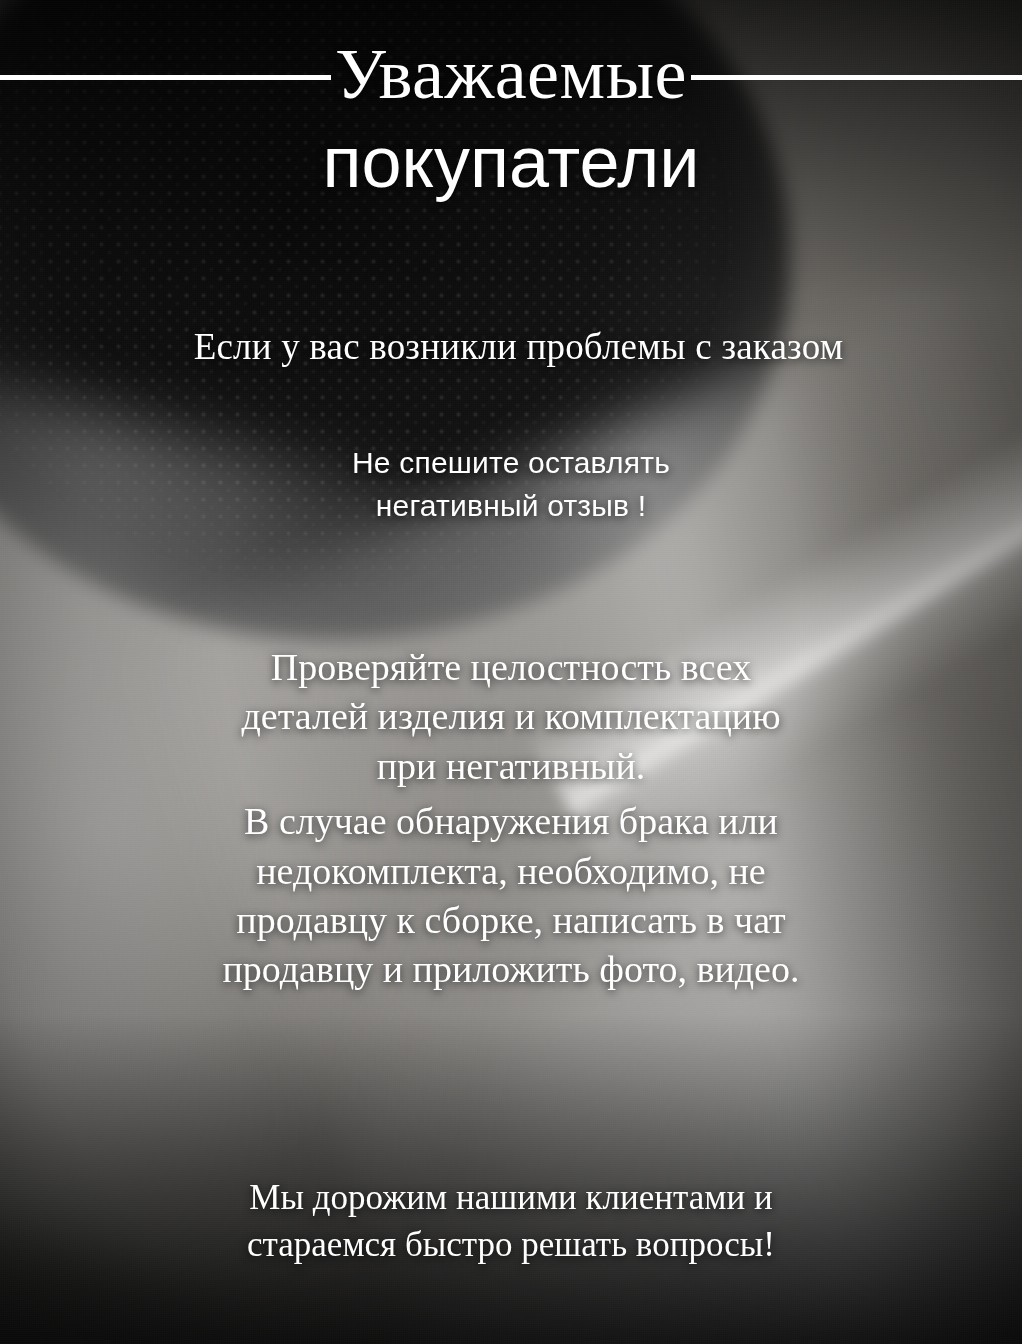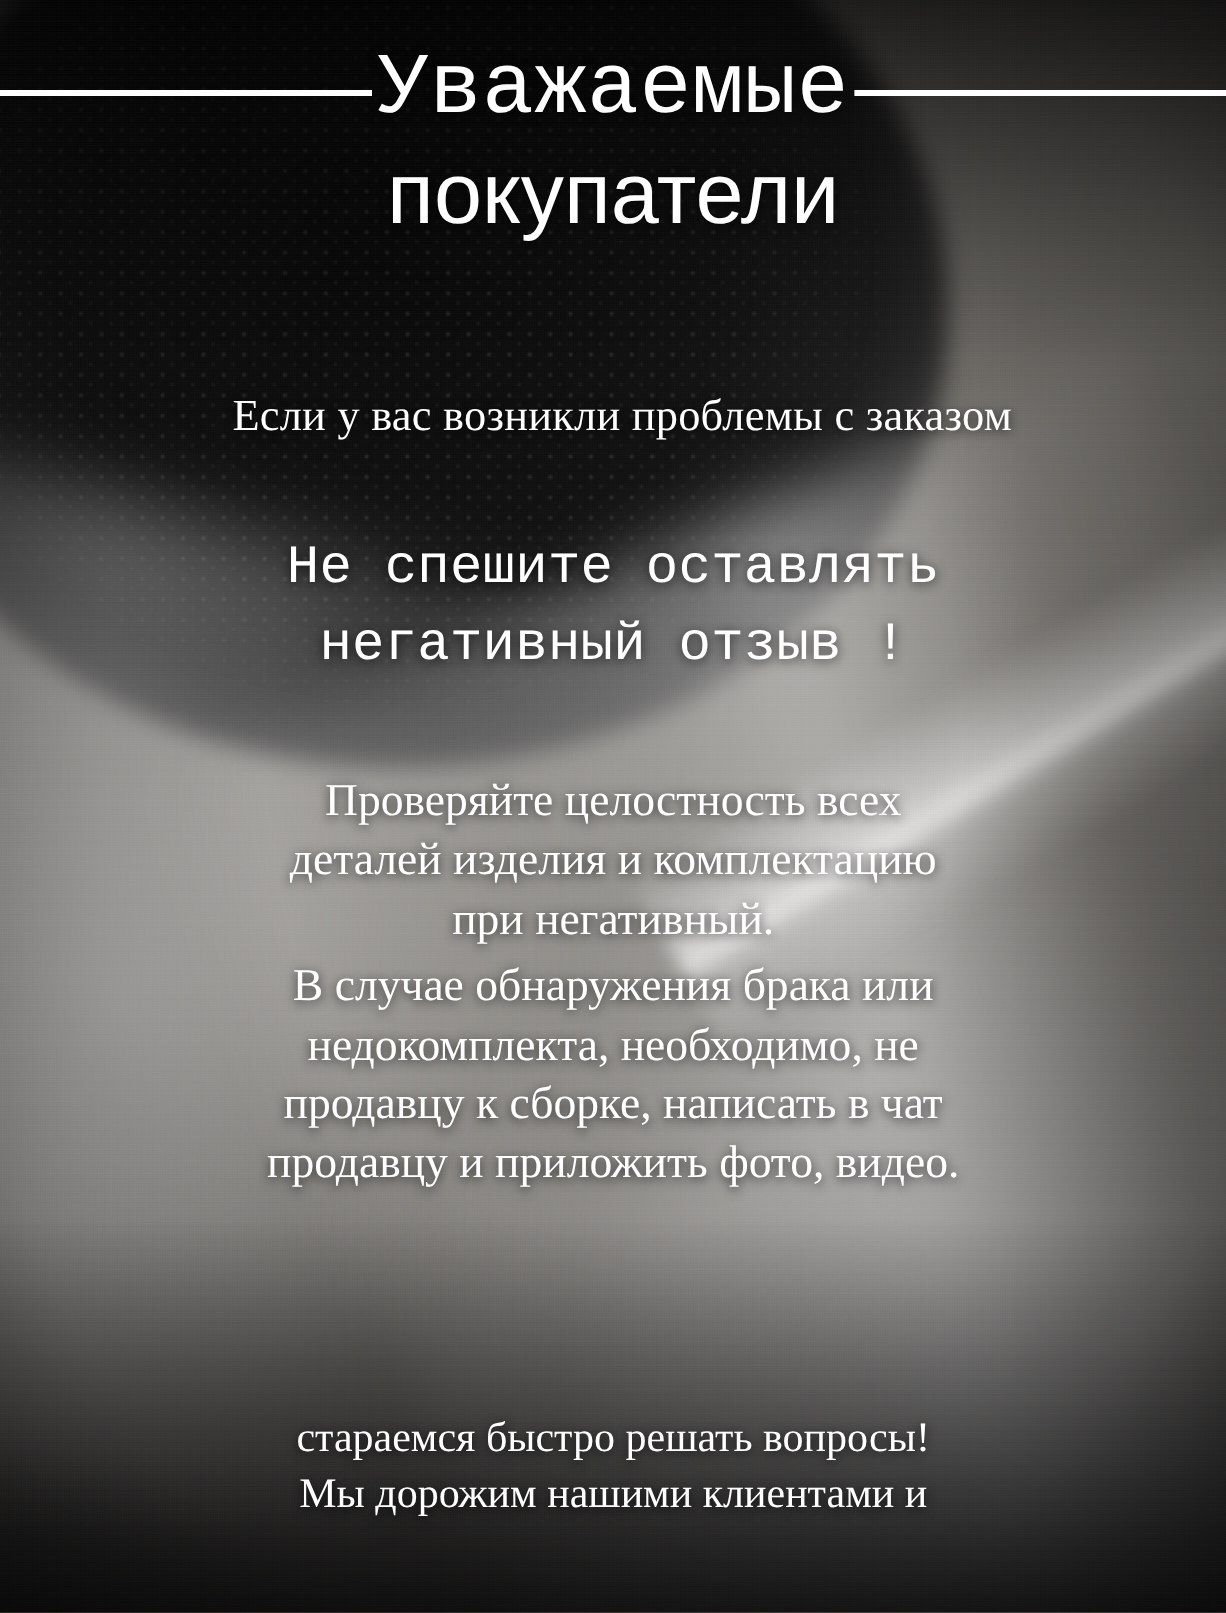--- a/index.html
+++ b/index.html
@@ -144,21 +144,21 @@
     justify-content: center;
     gap: 0;
   }
   .rule {
     flex: 1 1 auto;
     height: 5px;
     background: #ffffff;
     margin-top: 6px;
   }
   .title-main {
-    font-family: Liberation Mono, monospace;
+    font-family: Liberation Serif, serif;
     font-size: 72px;
     line-height: 1.0;
     letter-spacing: 0.5px;
     white-space: nowrap;
     padding: 0 4px;
     text-shadow: 0 2px 10px rgba(0,0,0,0.65);
   }
   .title-second {
     font-family: Liberation Sans, sans-serif;
     font-size: 72px;
@@ -175,22 +175,22 @@
     font-size: 37px;
     letter-spacing: 0.2px;
     text-shadow: 0 2px 9px rgba(0,0,0,0.7);
     padding-left: 15px;
   }
 
   .warn {
     position: absolute;
     top: 442px;
     left: 0; right: 0;
-    font-family: Liberation Mono, monospace;
-    font-size: 45px;
+    font-family: Liberation Sans, sans-serif;
+    font-size: 30px;
     line-height: 1.42;
     letter-spacing: 0.2px;
     text-shadow: 0 2px 10px rgba(0,0,0,0.7);
   }
 
   .body-text {
     position: absolute;
     top: 643px;
     left: 0; right: 0;
     font-family: "Liberation Serif", serif;
@@ -258,18 +258,18 @@
       </p>
       <p class="para2">
         <span>В случае обнаружения брака или</span><br>
         <span>недокомплекта, необходимо, не</span><br>
         <span>продавцу к сборке, написать в чат</span><br>
         <span>продавцу и приложить фото, видео.</span>
       </p>
     </div>
 
     <div class="footer">
+      <p>Мы дорожим нашими клиентами и</p>
       <p>стараемся быстро решать вопросы!</p>
-      <p>Мы дорожим нашими клиентами и</p>
     </div>
 
   </div>
 </div>
 
 </body></html>

